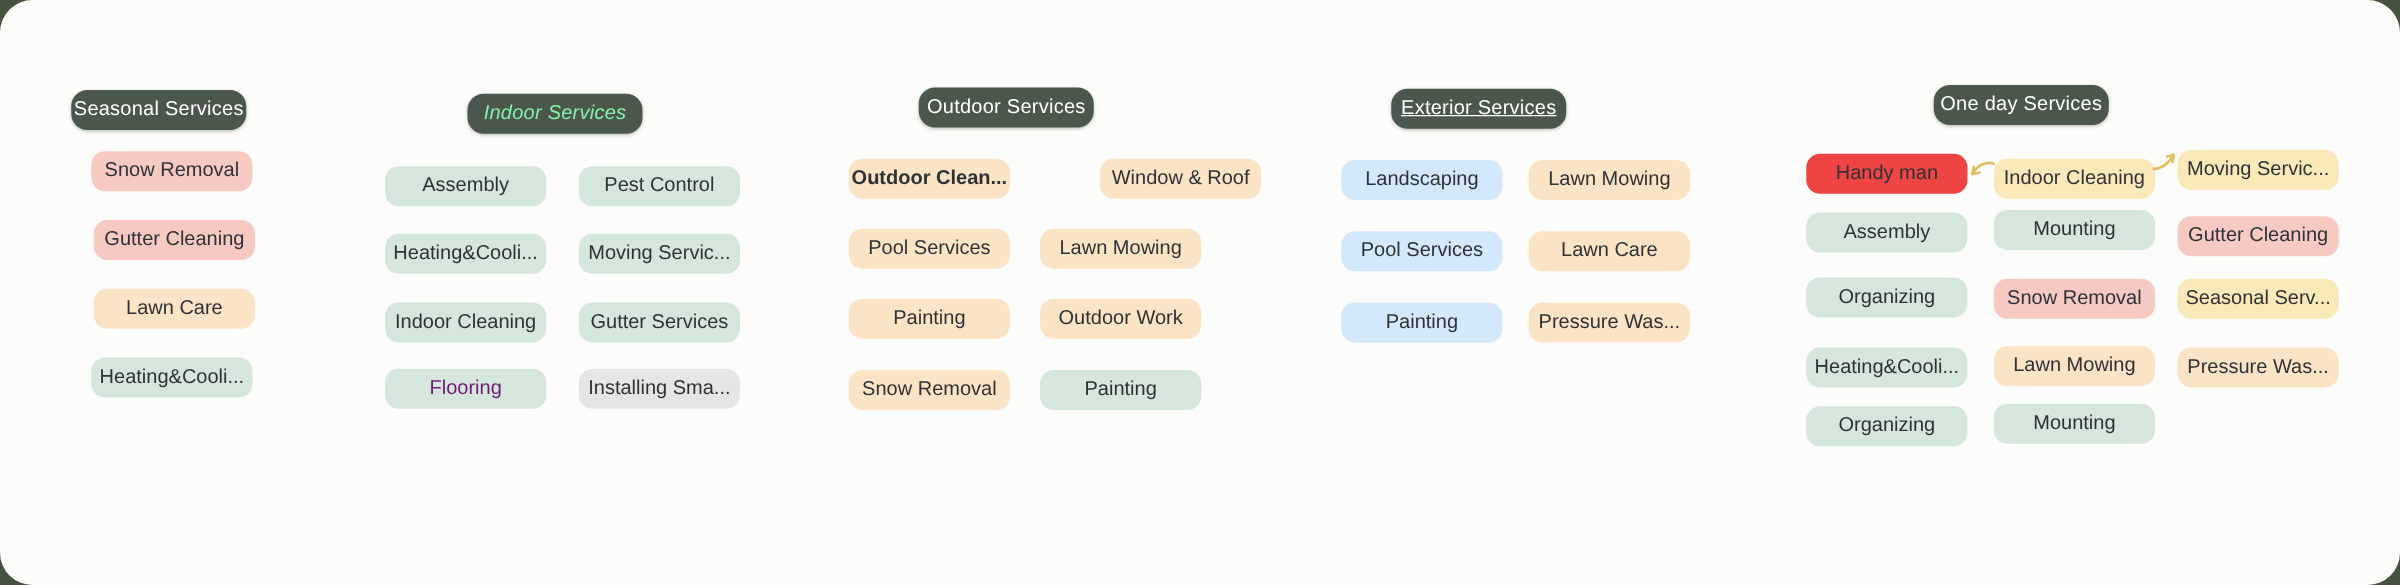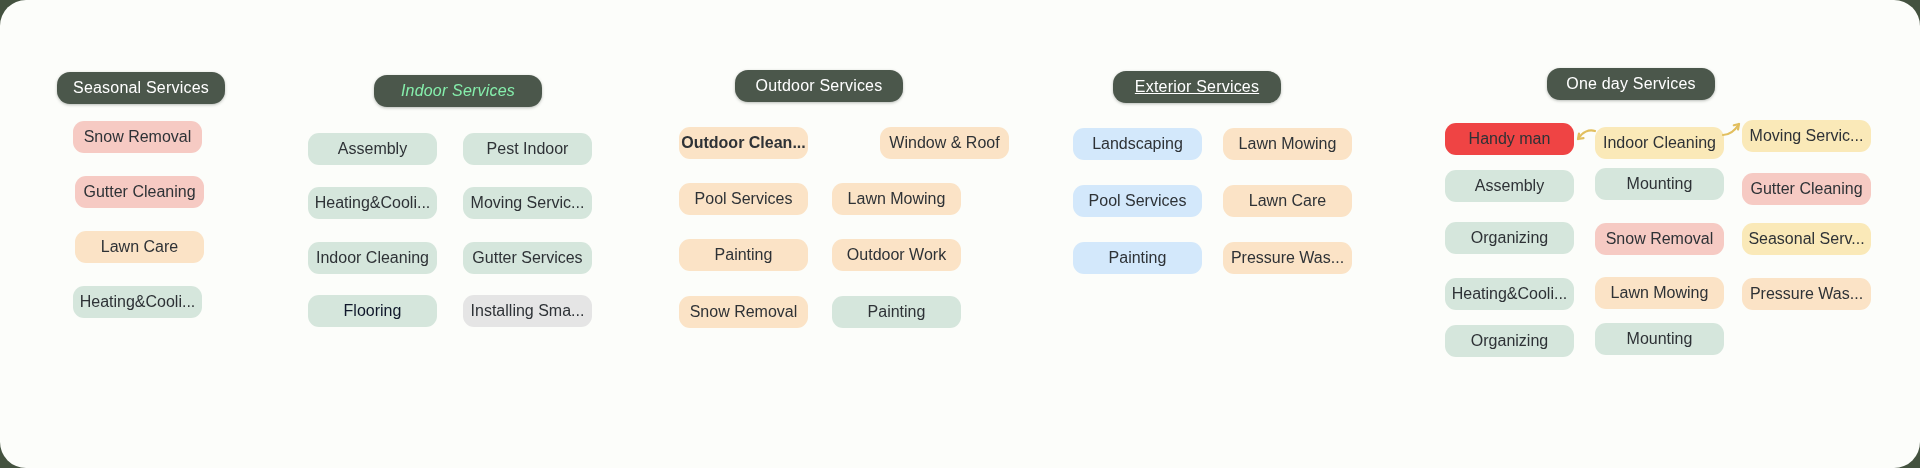--- a/index.html
+++ b/index.html
@@ -9,21 +9,21 @@
     font-family: "Liberation Sans", sans-serif;
     background: #44523f;
   }
   #card {
     position: absolute; inset: 0;
     background: #fcfdfa;
     border-radius: 26px;
   }
   .header-chip {
     position: absolute;
-    width: 168px; height: 32px;
+    width: 140px; height: 32px;
     line-height: 32px;
     border-radius: 13px;
     text-align: center;
     color: #ffffff;
     font-size: 16px;
     font-weight: 500;
     letter-spacing: .2px;
     box-shadow: 0 1px 3px rgba(60,70,60,.35);
     white-space: nowrap;
     overflow: hidden;
@@ -47,26 +47,26 @@
 
 <div id="card" style="background: rgb(252, 253, 250);">
   <div id="board">
       <div class="header-chip" style="left: 57px; top: 72px; background: rgb(75, 87, 75); color: rgb(255, 255, 255);">Seasonal Services</div>
       <div class="chip" style="left: 73px; top: 121px; background: rgb(246, 202, 195); color: rgb(46, 50, 54);">Snow Removal</div>
       <div class="chip" style="left: 75px; top: 176px; background: rgb(246, 202, 195); color: rgb(46, 50, 54);">Gutter Cleaning</div>
       <div class="chip" style="left: 75px; top: 231px; background: rgb(251, 227, 198); color: rgb(46, 50, 54);">Lawn Care</div>
       <div class="chip" style="left: 73px; top: 286px; background: rgb(213, 230, 220); color: rgb(46, 50, 54);">Heating&amp;Cooli...</div>
       <div class="header-chip" style="left: 374px; top: 75px; background: rgb(75, 87, 75); color: #86efac; font-style: italic;">Indoor Services</div>
       <div class="chip" style="left: 308px; top: 133px; background: rgb(213, 230, 220); color: rgb(46, 50, 54);">Assembly</div>
-      <div class="chip" style="left: 463px; top: 133px; background: rgb(213, 230, 220); color: rgb(46, 50, 54);">Pest Indoor</div>
+      <div class="chip" style="left: 463px; top: 133px; background: rgb(213, 230, 220); color: rgb(46, 50, 54);">Pest Control</div>
       <div class="chip" style="left: 308px; top: 187px; background: rgb(213, 230, 220); color: rgb(46, 50, 54);">Heating&amp;Cooli...</div>
       <div class="chip" style="left: 463px; top: 187px; background: rgb(213, 230, 220); color: rgb(46, 50, 54);">Moving Servic...</div>
       <div class="chip" style="left: 308px; top: 242px; background: rgb(213, 230, 220); color: rgb(46, 50, 54);">Indoor Cleaning</div>
       <div class="chip" style="left: 463px; top: 242px; background: rgb(213, 230, 220); color: rgb(46, 50, 54);">Gutter Services</div>
-      <div class="chip" style="left: 308px; top: 295px; background: rgb(213, 230, 220); color: #0f172a;">Flooring</div>
+      <div class="chip" style="left: 308px; top: 295px; background: rgb(213, 230, 220); color: #701a75;">Flooring</div>
       <div class="chip" style="left: 463px; top: 295px; background: #e5e5e5; color: rgb(46, 50, 54);">Installing Sma...</div>
       <div class="header-chip" style="left: 735px; top: 70px; background: rgb(75, 87, 75); color: rgb(255, 255, 255);">Outdoor Services</div>
       <div class="chip" style="left: 679px; top: 127px; background: rgb(251, 227, 198); color: rgb(46, 50, 54); font-weight: bold;">Outdoor Clean...</div>
       <div class="chip" style="left: 880px; top: 127px; background: rgb(251, 227, 198); color: rgb(46, 50, 54);">Window &amp; Roof</div>
       <div class="chip" style="left: 679px; top: 183px; background: rgb(251, 227, 198); color: rgb(46, 50, 54);">Pool Services</div>
       <div class="chip" style="left: 832px; top: 183px; background: rgb(251, 227, 198); color: rgb(46, 50, 54);">Lawn Mowing</div>
       <div class="chip" style="left: 679px; top: 239px; background: rgb(251, 227, 198); color: rgb(46, 50, 54);">Painting</div>
       <div class="chip" style="left: 832px; top: 239px; background: rgb(251, 227, 198); color: rgb(46, 50, 54); text-align: center;">Outdoor Work</div>
       <div class="chip" style="left: 679px; top: 296px; background: rgb(251, 227, 198); color: rgb(46, 50, 54);">Snow Removal</div>
       <div class="chip" style="left: 832px; top: 296px; background: rgb(213, 230, 220); color: rgb(46, 50, 54);">Painting</div>

